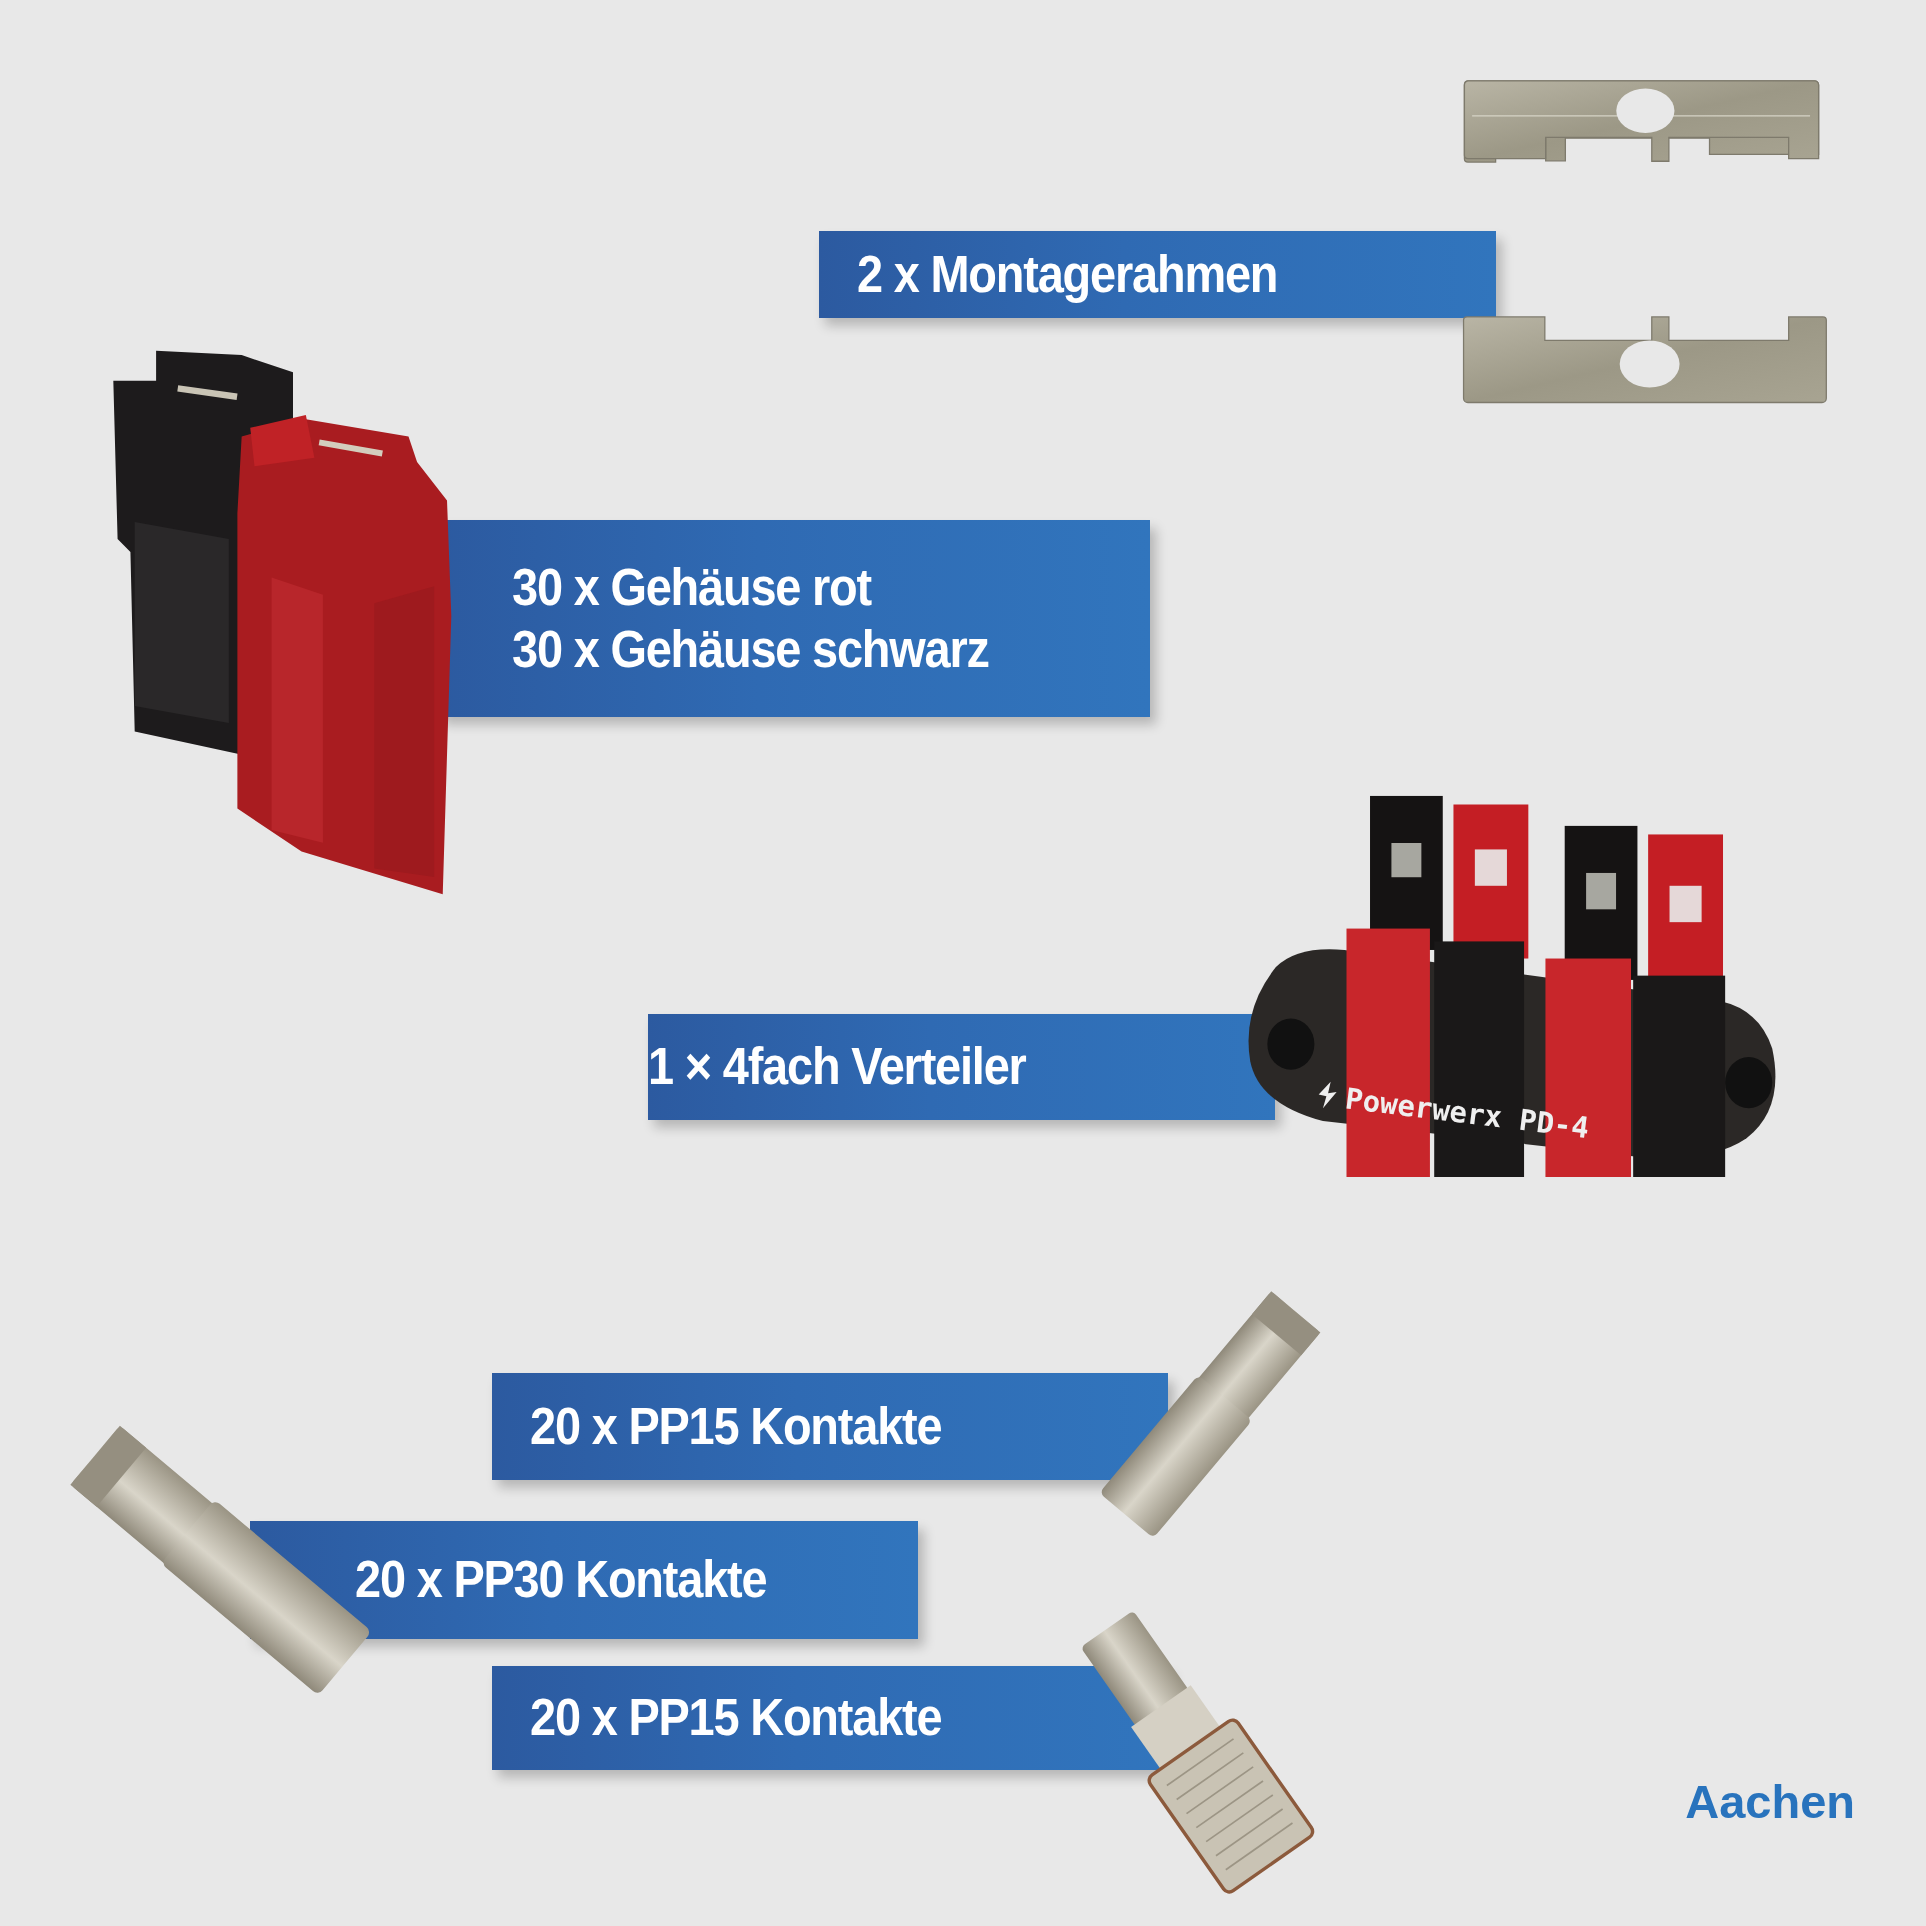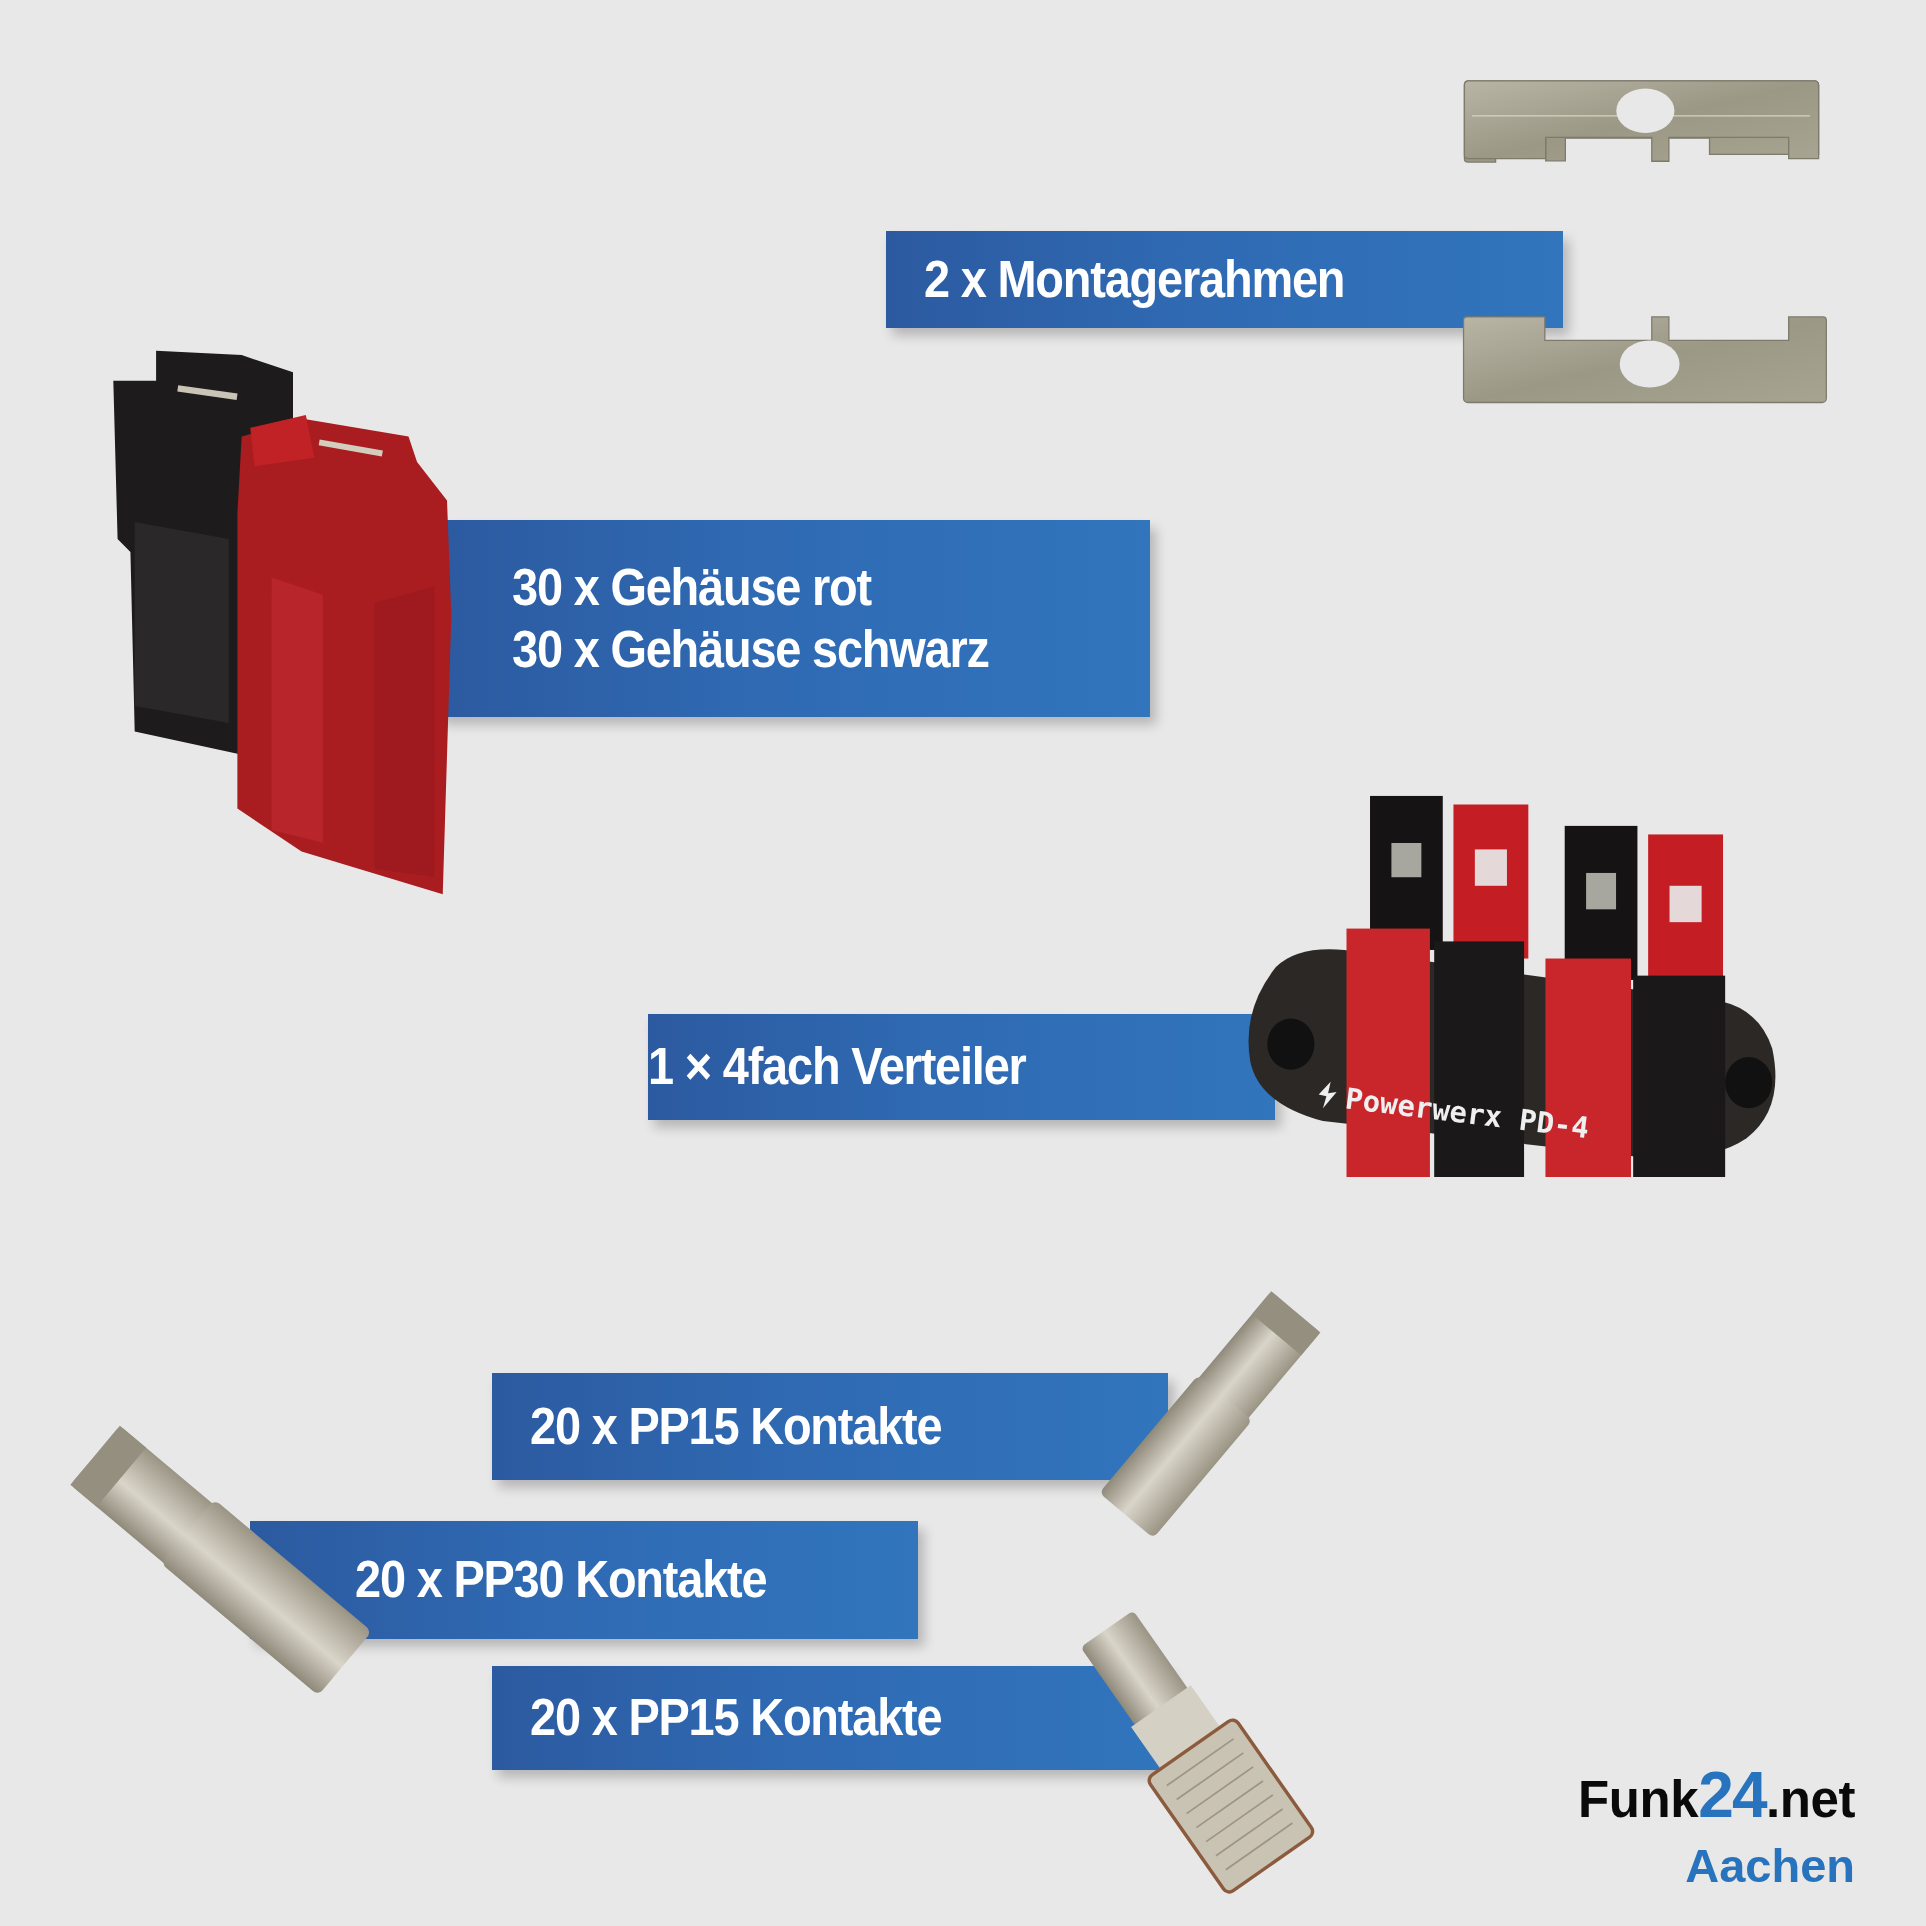--- a/index.html
+++ b/index.html
@@ -29,21 +29,21 @@
   }
   .product { position: absolute; z-index: 2; }
   .logo { position: absolute; right: 71px; top: 1763px; text-align: right; z-index: 3; }
   .logo-main { font-size: 51px; font-weight: bold; color: #0a0a0a; line-height: 1; letter-spacing: -0.4px; }
   .logo-main .num { color: #2873bd; font-size: 64px; letter-spacing: -1.7px; }
   .logo-sub { font-size: 47px; font-weight: bold; color: #2873bd; line-height: 1; margin-top: 15.4px; }
 </style>
 </head>
 <body>
 
-<div class="banner" style="left:886px; top:231px; width:677px; height:97px; padding-left:38px;">
+<div class="banner" style="left:819px; top:231px; width:677px; height:87px; padding-left:38px;">
   <span>2 x Montagerahmen</span>
 </div>
 <svg class="product" style="left:1455px; top:73px;" width="385" height="428" viewBox="0 0 900 1000">
   <defs>
     <linearGradient id="steel" x1="0" y1="0" x2="1" y2="1">
       <stop offset="0" stop-color="#b9b5a5"></stop>
       <stop offset="0.5" stop-color="#9c9886"></stop>
       <stop offset="1" stop-color="#a8a492"></stop>
     </linearGradient>
   </defs>
@@ -141,16 +141,15 @@
       <line x1="280" y1="480" x2="470" y2="480"></line>
       <line x1="280" y1="520" x2="470" y2="520"></line>
       <line x1="280" y1="560" x2="470" y2="560"></line>
       <line x1="280" y1="600" x2="470" y2="600"></line>
       <line x1="280" y1="640" x2="470" y2="640"></line>
     </g>
   </g>
 </svg>
 
 <div class="logo">
-  <div class="logo-main"><span>Funk</span><span class="num">24</span><span>.net</span></div>
   <div class="logo-sub">Aachen</div>
 </div>
 
 
 </body></html>

